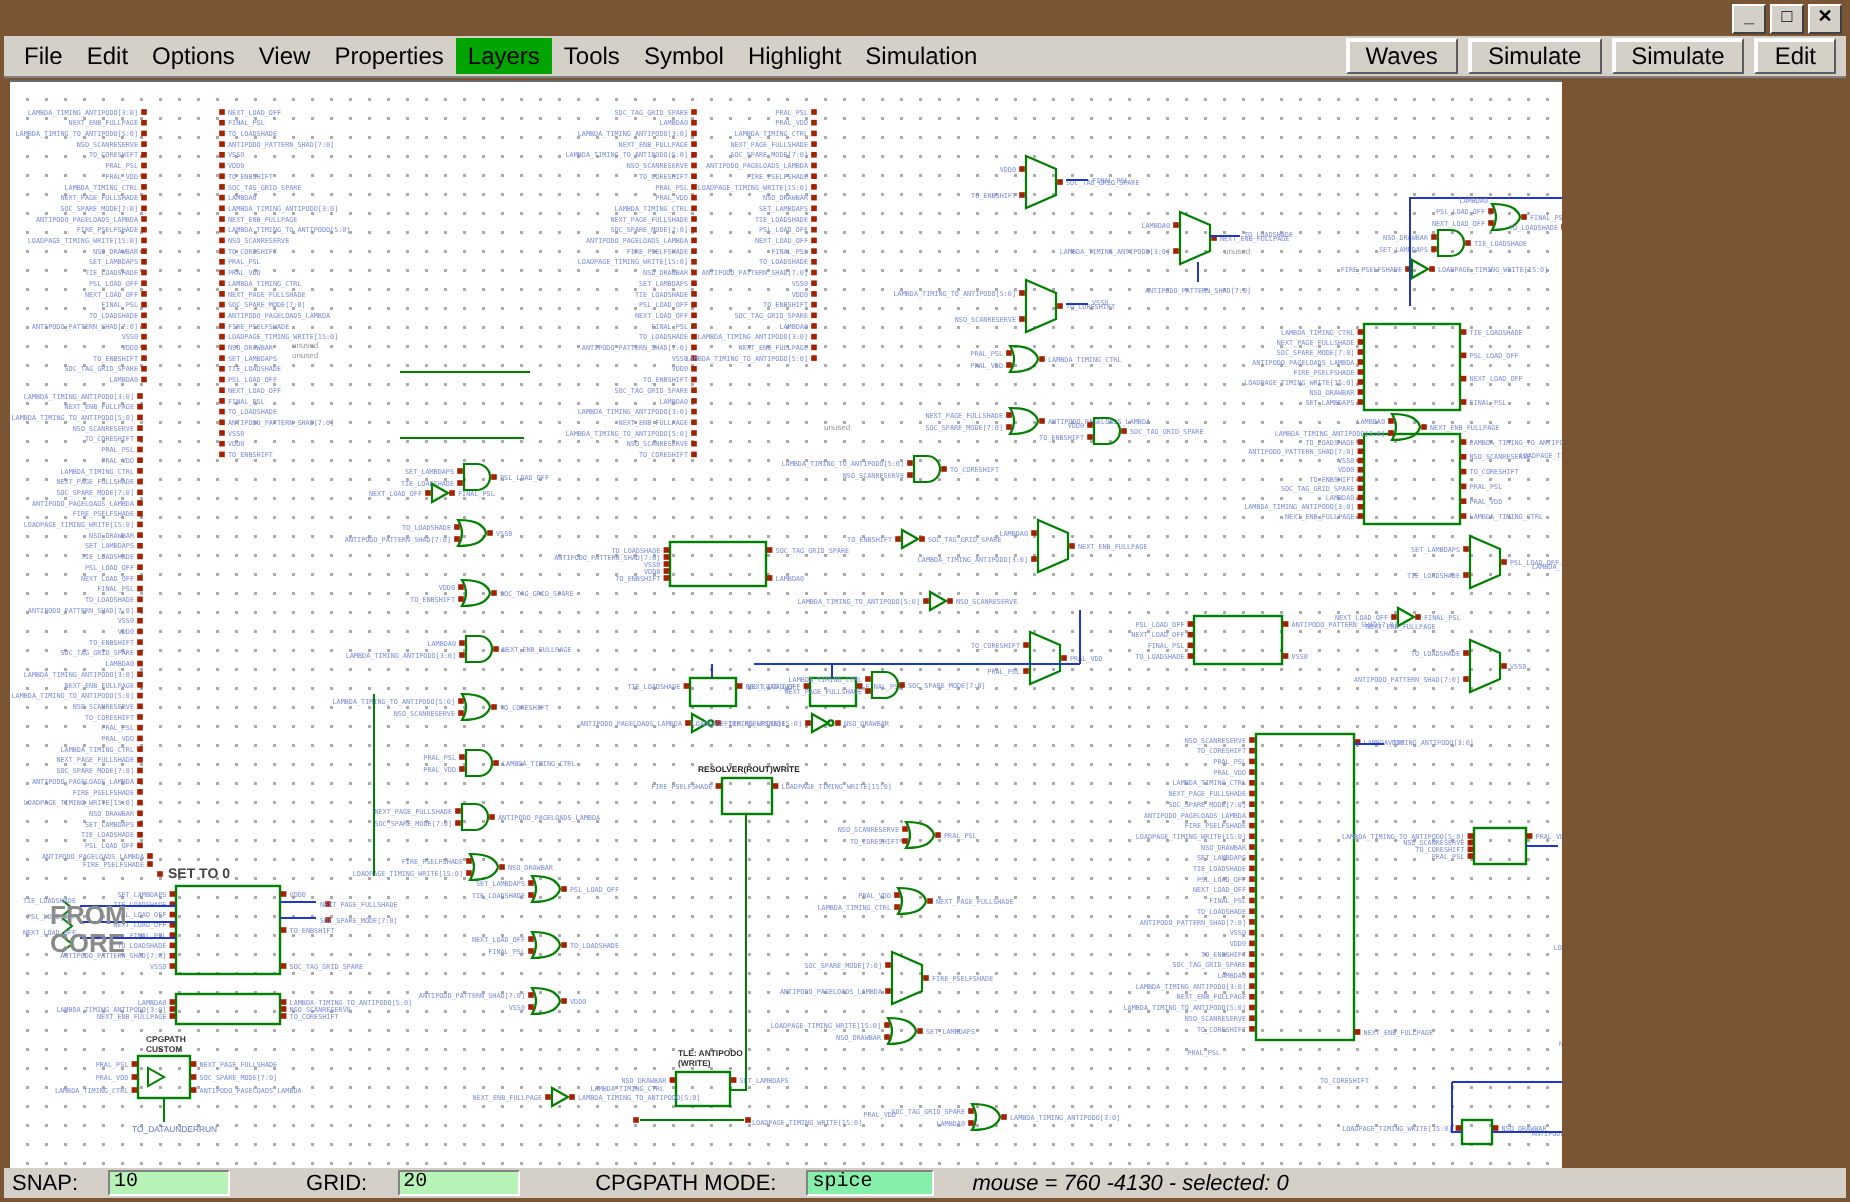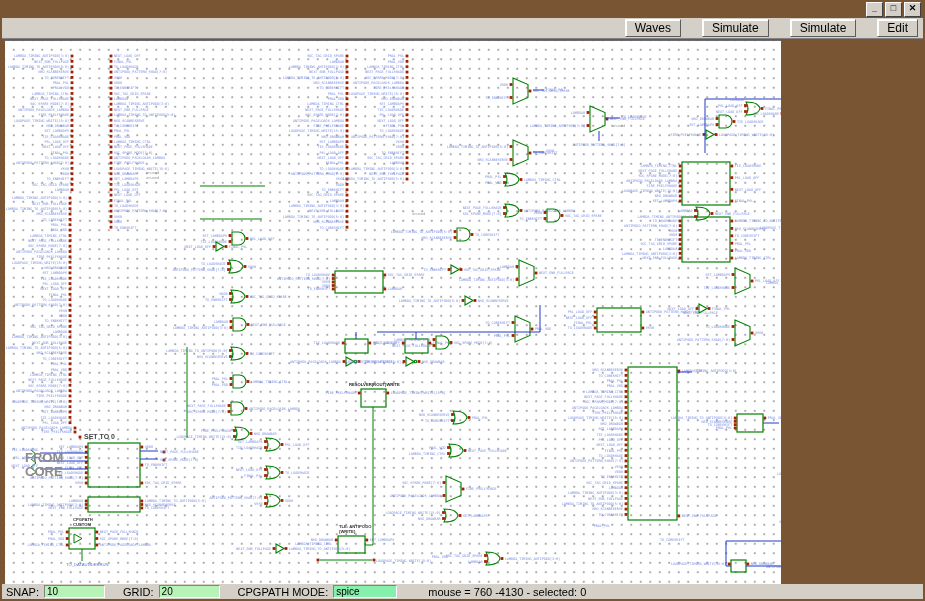--- a/index.html
+++ b/index.html
@@ -6,42 +6,54 @@
   .window{position:relative;width:925px;height:601px;background:#7a5534;overflow:hidden;}
   .titlebar{position:absolute;top:0;left:0;right:0;height:18px;display:flex;justify-content:flex-end;align-items:center;gap:2px;padding-right:4px;box-sizing:border-box;}
   .winbtn{width:15px;height:13px;background:#d4d0c8;border:1px solid;border-color:#ffffff #404040 #404040 #ffffff;font-size:9px;line-height:11px;text-align:center;font-weight:bold;color:#000;cursor:default;}
   .menubar{position:absolute;top:18px;left:2px;right:2px;height:21px;background:#d4d0c8;border-bottom:1px solid #828282;display:flex;align-items:center;font-size:12px;color:#000;padding-left:4px;box-sizing:border-box;}
   .menu-item{padding:2px 6px;white-space:nowrap;}
   .menu-item.active{background:#00a400;}
   .mb-spacer{flex:1;}
   .tb-btn{background:#d4d0c8;border:1px solid;border-color:#fdfdfd #5c5c5c #5c5c5c #fdfdfd;box-shadow:inset 1px 1px 0 #ffffff;padding:1px 9px;margin-right:5px;font-size:12px;white-space:nowrap;}
   .canvas{position:absolute;top:40px;left:5px;width:776px;height:544px;background-color:#ffffff;background-image:radial-gradient(circle,#a9a9a9 0.7px,rgba(0,0,0,0) 0.8px);background-size:9.5px 9.5px;background-position:4px 4px;border-top:1px solid #6b6b6b;box-sizing:border-box;overflow:hidden;}
   .canvas svg{position:absolute;left:0;top:0;}
-  .statusbar{position:absolute;left:2px;right:2px;top:584px;height:15px;background:#d4d0c8;display:flex;align-items:center;font-size:11px;color:#000;padding-left:4px;gap:5px;box-sizing:border-box;}
-  .sb-input{height:11px;border:1px solid;border-color:#828282 #ffffff #ffffff #828282;font-size:10px;padding:0 2px;font-family:Liberation Sans, sans-serif;color:#000;}
+  .statusbar{position:absolute;left:2px;right:2px;top:584px;height:15px;background:#d4d0c8;display:flex;align-items:center;font-size:11px;color:#000;padding-left:4px;gap:15px;box-sizing:border-box;}
+  .sb-input{height:11px;border:1px solid;border-color:#828282 #ffffff #ffffff #828282;font-size:10px;padding:0 2px;font-family:Liberation Mono, monospace;color:#000;}
   .sb-green{background:#b7f3b7;width:55px;}
   .sb-white{background:#86efac;width:58px;}
   .sb-label{white-space:nowrap;}
   .sb-gap{width:8px;}
-  .sb-mouse{margin-left:26px;white-space:nowrap;}
+  .sb-mouse{margin-left:4px;white-space:nowrap;font-style:italic;}
 </style>
 </head>
 <body>
 
 <div class="window">
 
   <div class="titlebar">
     <span class="winbtn">_</span>
     <span class="winbtn">□</span>
     <span class="winbtn">✕</span>
   </div>
 
   <div class="menubar">
+    <span id="menu-items" style="display:flex;">
+        <span class="menu-item">File</span>
+        <span class="menu-item">Edit</span>
+        <span class="menu-item">Options</span>
+        <span class="menu-item">View</span>
+        <span class="menu-item">Properties</span>
+        <span class="menu-item active">Layers</span>
+        <span class="menu-item">Tools</span>
+        <span class="menu-item">Symbol</span>
+        <span class="menu-item">Highlight</span>
+        <span class="menu-item">Simulation</span>
+      </span>
     <span class="mb-spacer"></span>
-    <span id="toolbar-buttons" style="display:flex;gap:16px;">
+    <span id="toolbar-buttons" style="display:flex;">
         <span class="tb-btn">Waves</span>
         <span class="tb-btn">Simulate</span>
         <span class="tb-btn">Simulate</span>
         <span class="tb-btn">Edit</span>
       </span>
   </div>
 
   <div class="canvas" id="canvas">
     <svg id="schem-svg" width="907" height="543" viewBox="5 41 907 543">
         <rect x="70.6" y="54.6" width="2.8" height="2.8" fill="#a32000"></rect>

